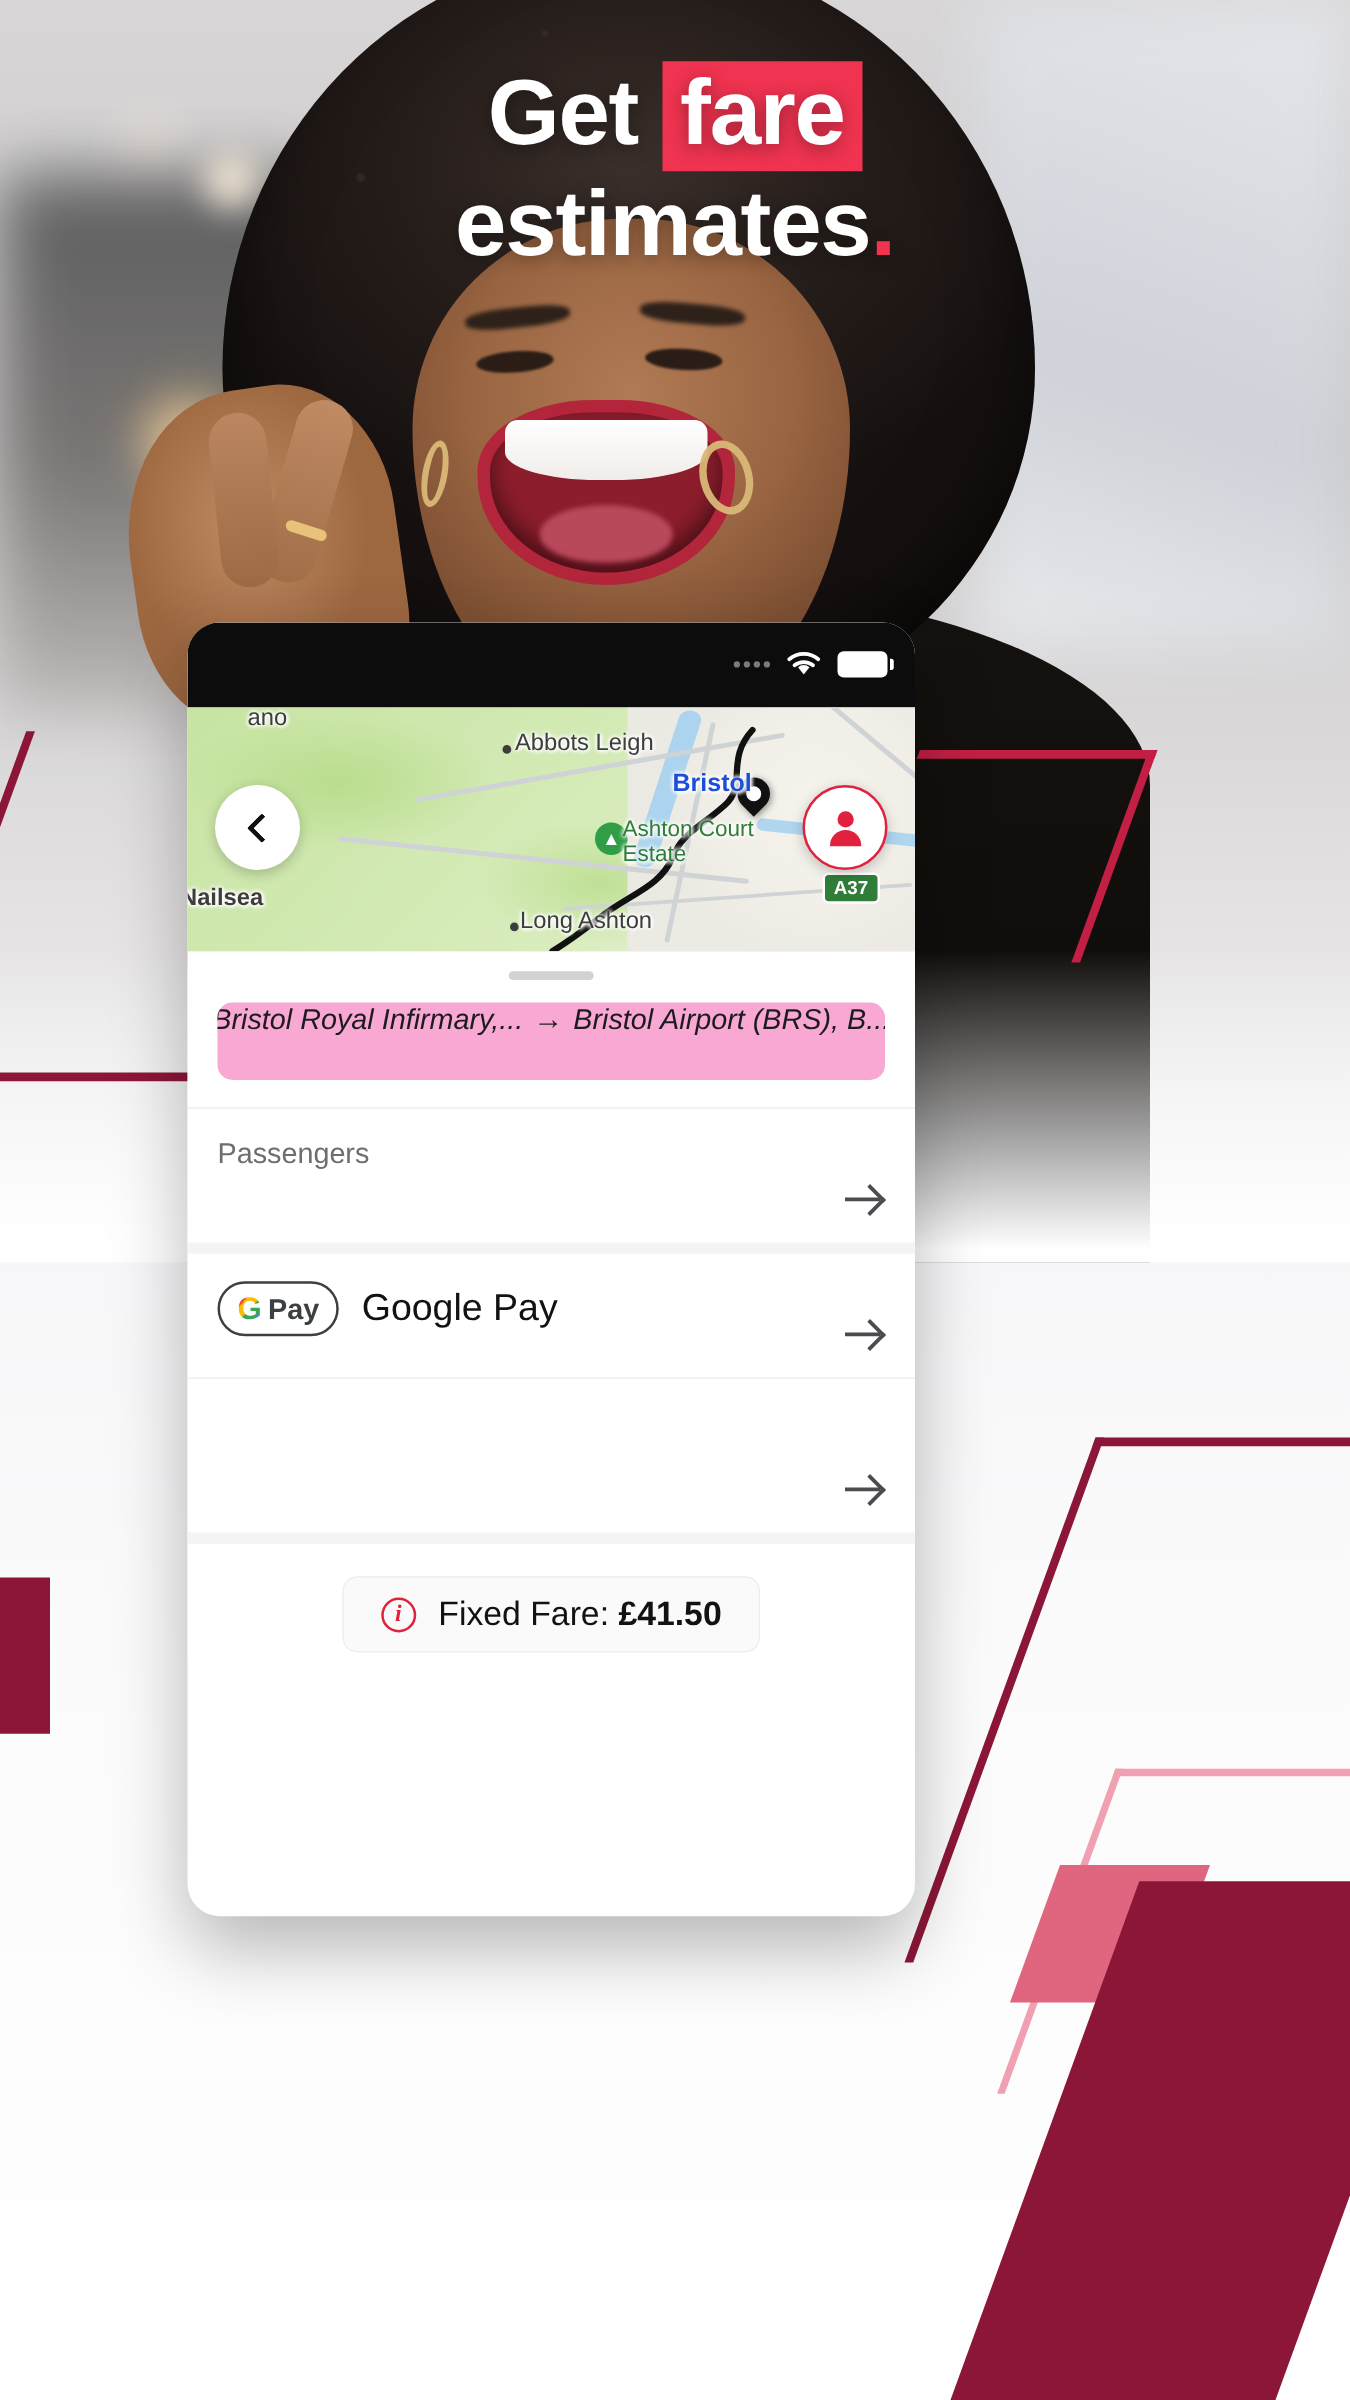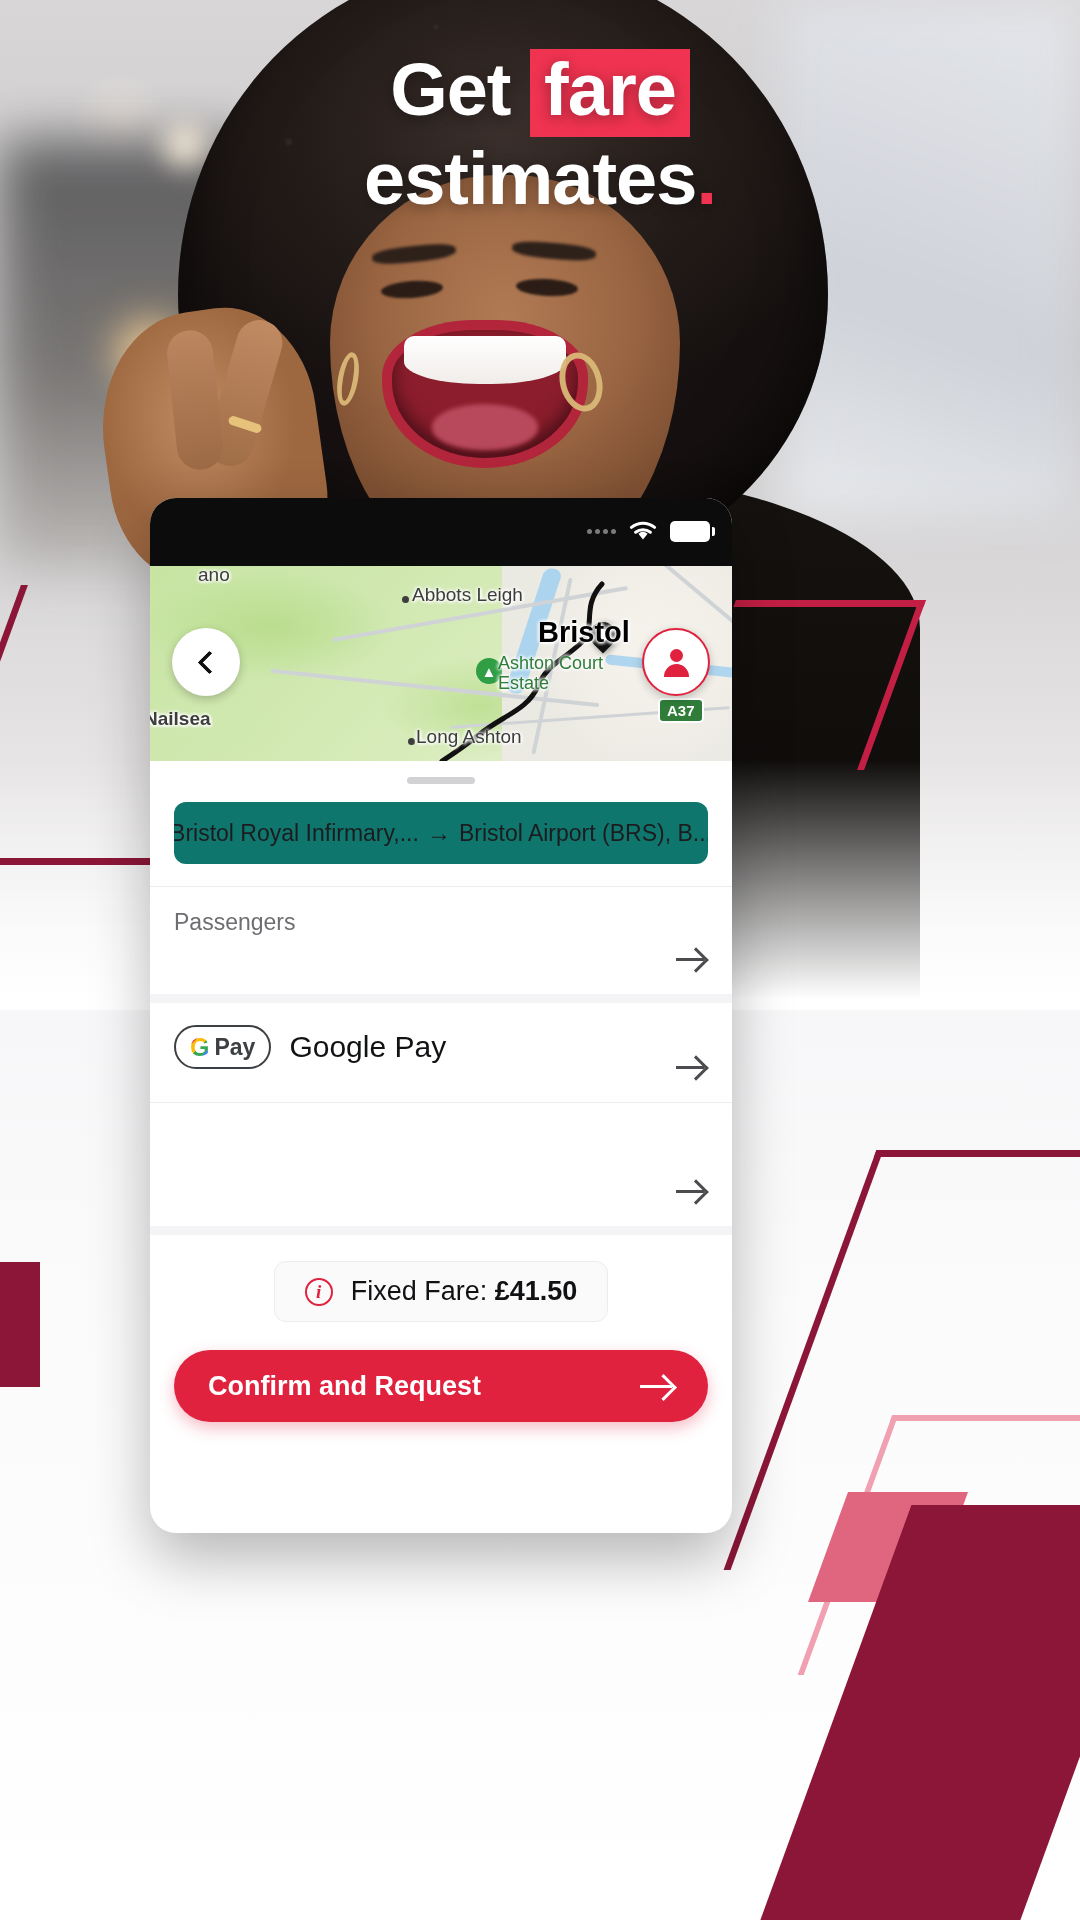--- a/index.html
+++ b/index.html
@@ -245,21 +245,21 @@
   }
   .pin::after {
     content:""; position:absolute; left:7px; top:7px; width:12px; height:12px;
     background:#fff; border-radius:50%;
   }
   .map-label {
     position:absolute; font-size:19px; color:#3d3d3d; white-space:nowrap;
     text-shadow:0 0 4px #fff,0 0 4px #fff,0 0 4px #fff,1px 1px 3px #fff;
   }
   .map-label.big {
-    font-size:29px; font-weight:bold; color:#000000;
+    font-size:20px; font-weight:bold; color:#1d4ed8;
   }
   .map-label.park { color:#2f7d39; font-size:18px; line-height:1.1; }
   .map-dot {
     position:absolute; width:7px; height:7px; border-radius:50%; background:#3d3d3d;
   }
   .park-icon {
     position:absolute; width:26px; height:26px; border-radius:50%;
     background:#2f9e44; display:flex; align-items:center; justify-content:center;
     color:#fff; font-size:15px;
   }
@@ -289,24 +289,24 @@
   }
 
   
   .sheet { background:#fff; position:relative; }
   .grabber {
     width:68px; height:7px; border-radius:4px; background:#d2d2d4;
     margin:16px auto 0;
   }
   .route-bar-wrap { padding:18px 24px 22px; }
   .route-bar {
-    background:#0f766e; border-radius:12px; height:62px;
-    display:flex; align-items:center; justify-content:center;
+    background:#f9a8d4; border-radius:12px; height:62px;
+    display:flex; align-items:flex-start; justify-content:center;
     font-size:23px; color:#1c1c1e; padding:0 16px;
-    white-space:nowrap; overflow:hidden;
+    white-space:nowrap; overflow:hidden;font-style:italic;
   }
   .route-bar .arrow { margin:0 8px; font-size:24px; }
 
   .row {
     position:relative; padding:22px 24px 20px;
     border-top:1px solid #ececed; min-height:108px;
   }
   .row-label { font-size:23px; color:#6d6d72; margin-bottom:8px; }
   .row-value { font-size:26px; color:#111214; }
   .row-arrow {
@@ -501,21 +501,15 @@
       <span class="row-arrow"></span>
     </div>
 
     <div class="fare-wrap">
       <div class="fare-chip">
         <span class="info-icon">i</span>
         <span class="fare-text"><span>Fixed Fare:</span> <b>£41.50</b></span>
       </div>
     </div>
 
-    <div class="cta-wrap">
-      <div class="cta">
-        <span class="cta-label">Confirm and Request</span>
-        <span class="cta-arrow"></span>
-      </div>
-    </div>
 
   </div>
 </div>
 
 </body></html>

